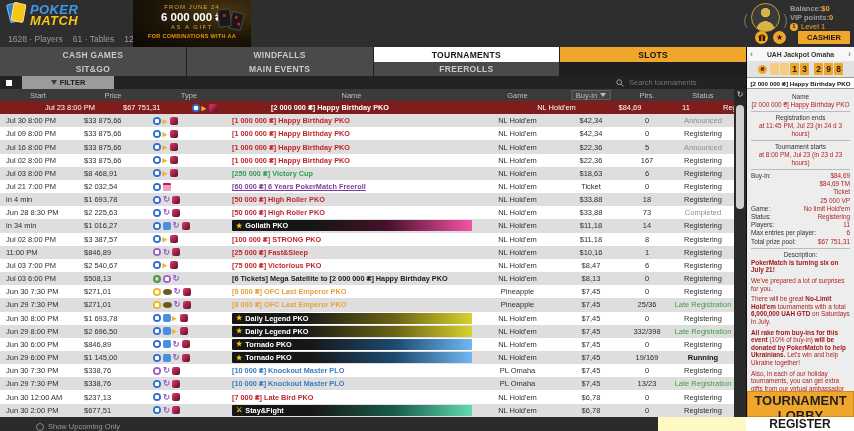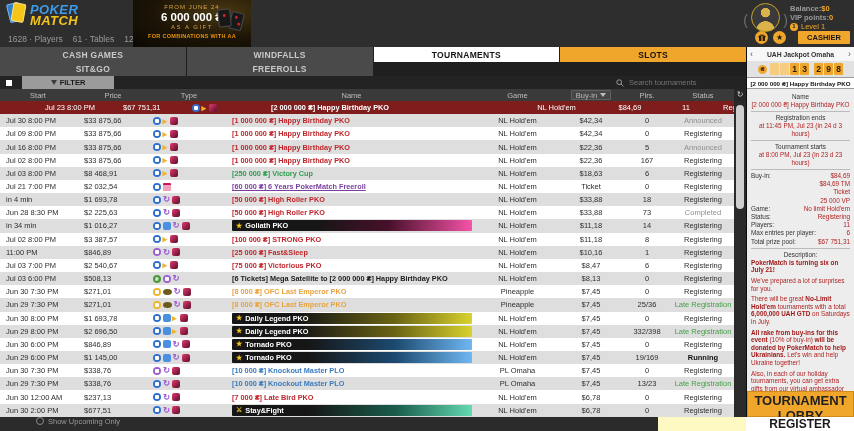--- a/index.html
+++ b/index.html
@@ -109,21 +109,21 @@
   .kv{display:flex;justify-content:space-between;line-height:8.2px;}
   .kv .v{color:#B22222;text-align:right;flex:1;}
   .desclabel{text-align:center;padding:2px 0 1px;}
   .para{margin:0 0 3px;color:#B22222;line-height:7.6px;text-align:left;}
   .para b{color:#9E1313;}
   .lnk{color:#4A78B5;text-decoration:underline;cursor:pointer;}
   .lobbybtn{position:absolute;bottom:0;left:0;right:0;height:26px;background:#F0A62B;border:1px solid #d08c12;font-weight:bold;font-size:13px;color:#1f1f1f;cursor:pointer;}
 
   
   .bottombar{position:absolute;left:0;top:417px;width:854px;height:14px;display:flex;background:#2B2B2B;}
-  .upcoming{flex:0 0 658px;display:flex;align-items:flex-start;gap:4px;padding-left:36px;color:#9A9A9A;font-size:7.5px;cursor:pointer;}
+  .upcoming{flex:0 0 658px;display:flex;align-items:flex-end;gap:4px;padding-left:36px;color:#9A9A9A;font-size:7.5px;cursor:pointer;}
   .radio{width:8px;height:8px;border:1px solid #8a8a8a;border-radius:50%;flex:none;}
   .quickseat{flex:0 0 88px;background:#fef9c3;border:none;font-weight:bold;font-size:8px;color:#1a1a1a;cursor:pointer;padding:16px;}
   .registerbtn{flex:1;background:#fff;border:none;font-weight:bold;font-size:12px;color:#1a1a1a;cursor:pointer;padding:0;}
 </style>
 </head>
 <body>
 
 <div class="app">
 
   <header class="topbar">
@@ -182,20 +182,21 @@
   <div class="content">
     <div class="left">
       <nav class="tabrow" id="tabs1">
           <div class="tab">CASH GAMES</div>
           <div class="tab">WINDFALLS</div>
           <div class="tab active">TOURNAMENTS</div>
           <div class="tab accent">SLOTS</div>
         </nav>
       <nav class="tabrow tabrow2" id="tabs2">
           <div class="tab">SIT&amp;GO</div>
+          <div class="tab">MAIN EVENTS</div>
           <div class="tab">FREEROLLS</div>
         </nav>
       <div class="filterbar">
         <span class="fsquare"></span>
         <div class="ftab">
           <span class="funnel"></span>
           <span>FILTER</span>
         </div>
         <div class="search">
           <svg width="8" height="8" viewBox="0 0 8 8">

